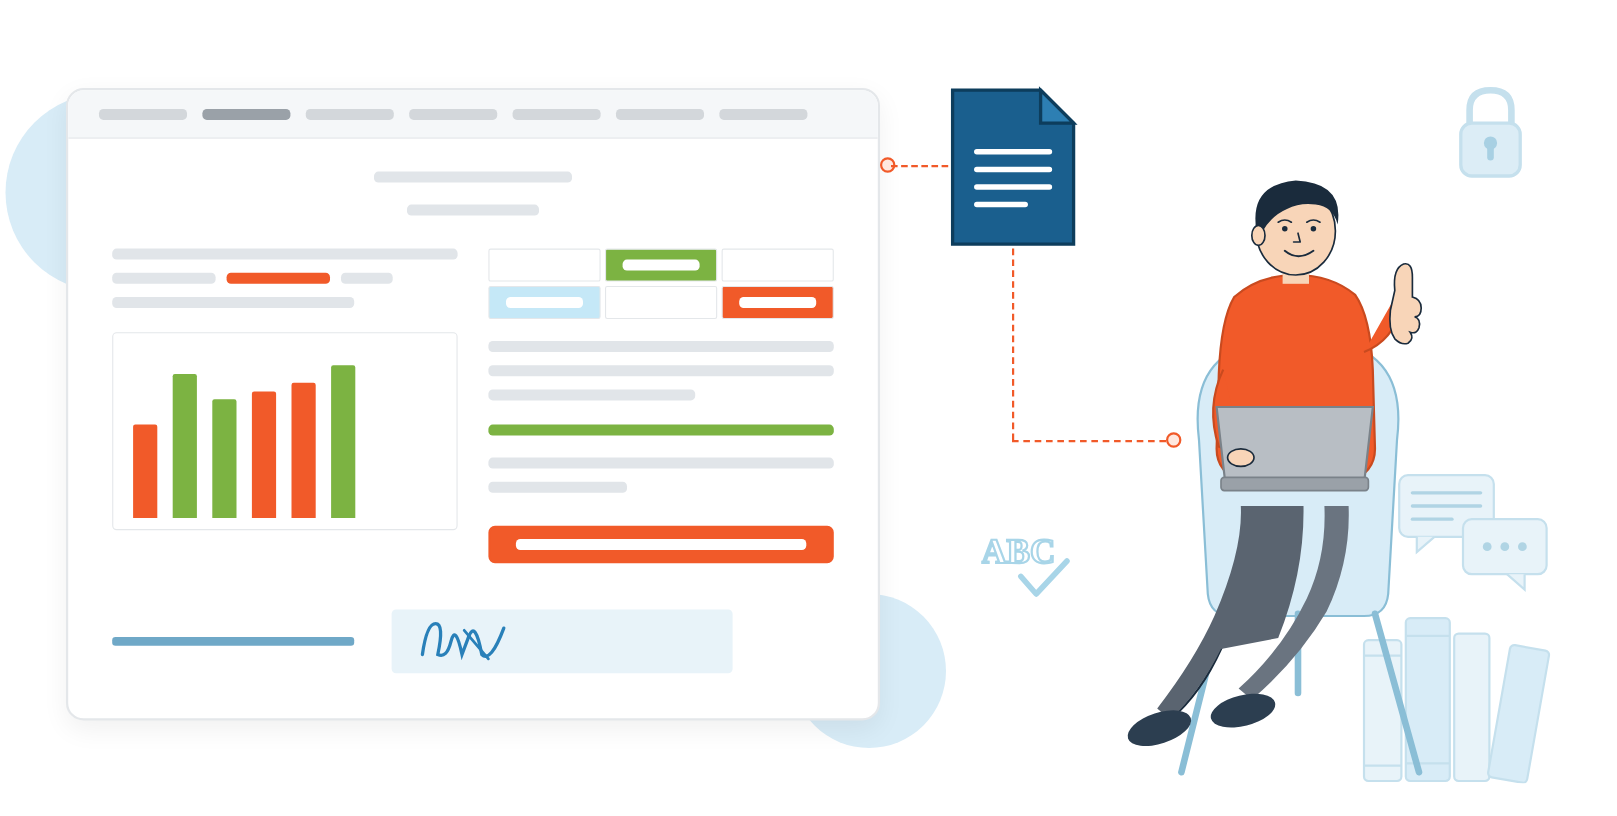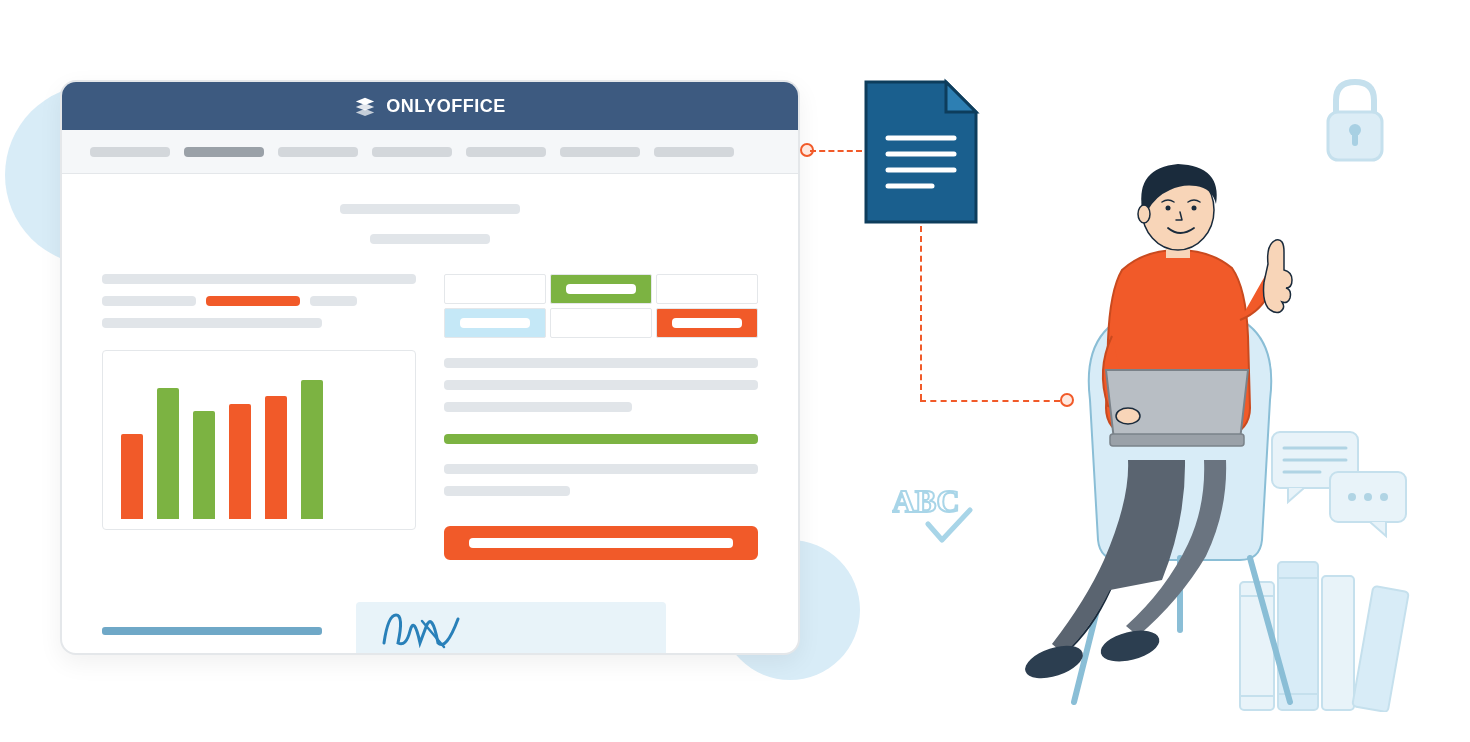--- a/index.html
+++ b/index.html
@@ -249,28 +249,20 @@
   height: 560px;
 }
 </style>
 </head>
 <body>
 
 <div class="bg-circle-1"></div>
 <div class="bg-circle-2"></div>
 
 <div class="window">
-  <div class="window-header">
-    <svg class="logo-icon" viewBox="0 0 24 24">
-      <path fill="#ffffff" d="M12 3 L22 7 L12 11 L2 7 Z"></path>
-      <path fill="#ffffff" opacity="0.85" d="M12 9 L22 13 L12 17 L2 13 Z"></path>
-      <path fill="#ffffff" opacity="0.7" d="M12 15 L22 19 L12 23 L2 19 Z"></path>
-    </svg>
-    <span class="window-title">ONLYOFFICE</span>
-  </div>
   <div class="toolbar">
     <div class="tab-ribbon" style="width:80px"></div>
     <div class="tab-ribbon active" style="width:80px"></div>
     <div class="tab-ribbon" style="width:80px"></div>
     <div class="tab-ribbon" style="width:80px"></div>
     <div class="tab-ribbon" style="width:80px"></div>
     <div class="tab-ribbon" style="width:80px"></div>
     <div class="tab-ribbon" style="width:80px"></div>
   </div>
   <div class="doc-area">

